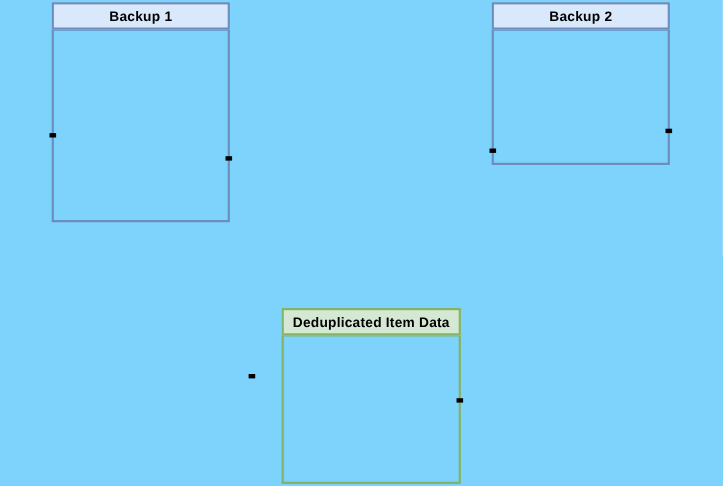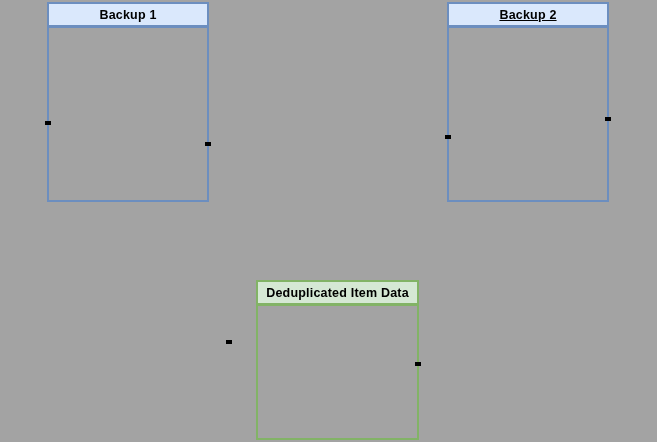--- a/index.html
+++ b/index.html
@@ -33,40 +33,40 @@
     white-space: nowrap;
   }
   .node-body {
     box-sizing: border-box;
     flex: 1;
     border: 2px solid;
     border-top-width: 1px;
     background: transparent;
   }
   .node-backup-1 { left: 47px;  top: 2px;   width: 162px; height: 200px; }
-  .node-backup-2 { left: 447px; top: 2px;   width: 162px; height: 200px; text-decoration: underline; }
+  .node-backup-2 { left: 447px; top: 2px;   width: 162px; height: 148px; }
   .node-dedup    { left: 228px; top: 280px; width: 191px; height: 160px; padding-left: 28px; }
 
   .stub {
     position: absolute;
     width: 6px;
     height: 4px;
     z-index: 5;
   }
   .stub-1 { left: 45px;  top: 121px; }
   .stub-2 { left: 205px; top: 142px; }
   .stub-3 { left: 445px; top: 135px; }
   .stub-4 { left: 605px; top: 117px; }
   .stub-5 { left: 226px; top: 340px; }
   .stub-6 { left: 415px; top: 362px; }
 </style>
 </head>
 <body>
 
-<div class="stage" style="background-color: #a3a3a3;">
+<div class="stage" style="background-color: #7dd3fc;">
 
   <div class="node node-backup-1">
     <div class="node-header" style="background-color: rgb(218, 232, 252); border-color: rgb(108, 142, 191); color: rgb(0, 0, 0);">Backup 1</div>
     <div class="node-body" style="border-color: rgb(108, 142, 191);"></div>
   </div>
 
   <div class="node node-backup-2">
     <div class="node-header" style="background-color: rgb(218, 232, 252); border-color: rgb(108, 142, 191); color: rgb(0, 0, 0);">Backup 2</div>
     <div class="node-body" style="border-color: rgb(108, 142, 191);"></div>
   </div>

